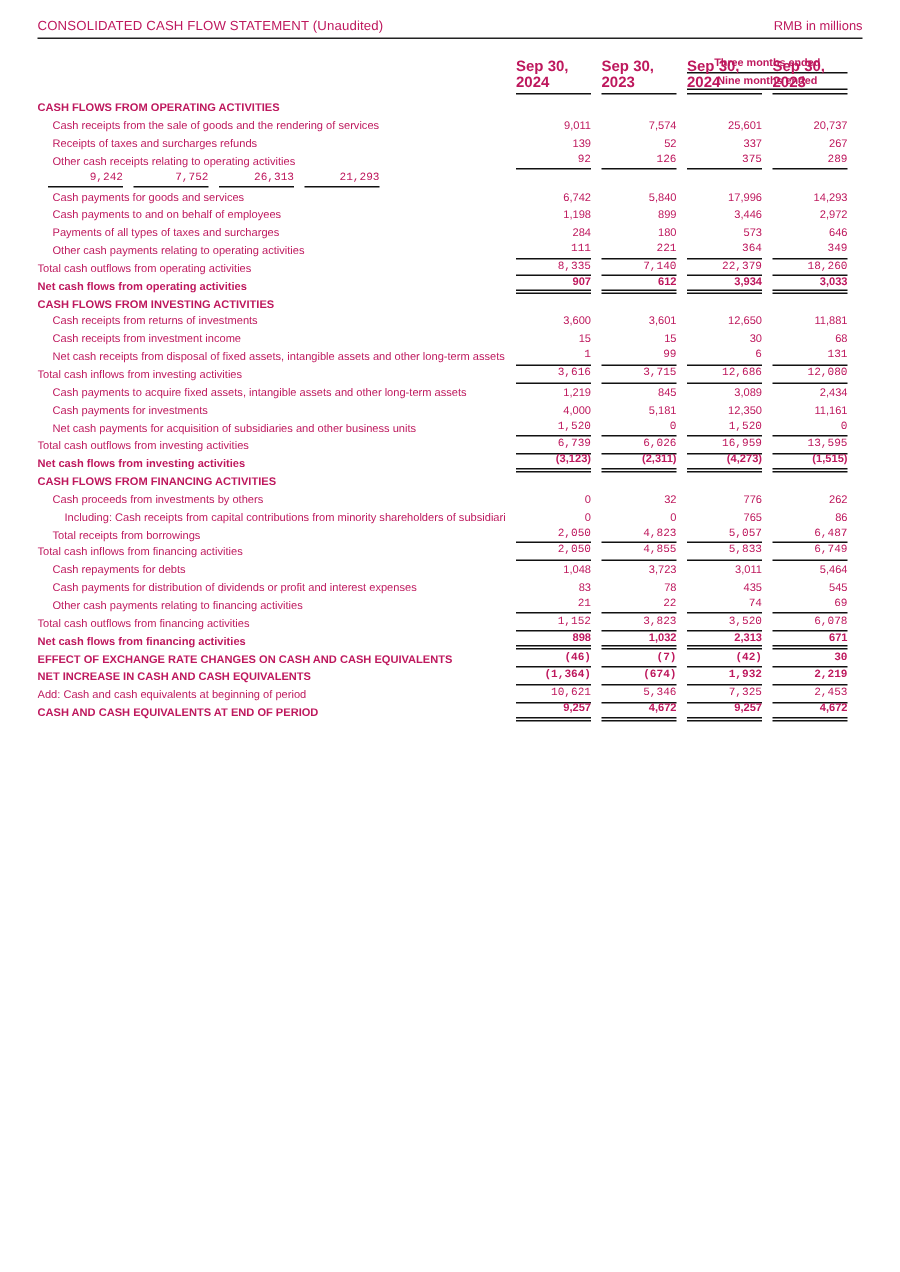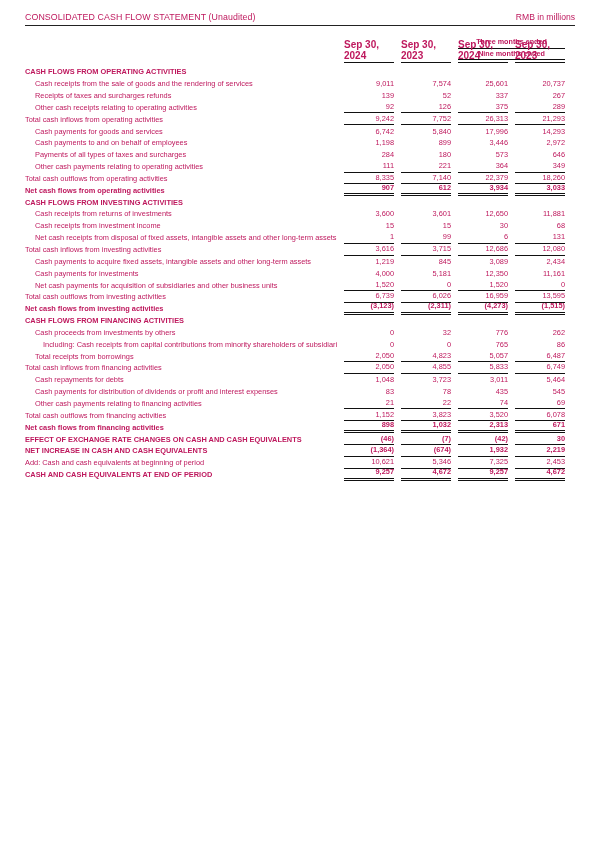--- a/index.html
+++ b/index.html
@@ -53,21 +53,21 @@
   }
   .row .val{
     width:50px;margin-left:7px;
     display:flex;align-items:flex-end;justify-content:flex-end;
     padding-bottom:1.5px;box-sizing:border-box;
   }
   .row.section .label{font-weight:700;}
   .row.net .label,.row.net .val{font-weight:700;}
   .row.detail .label{padding-left:10px;}
   .row.detail2 .label{padding-left:18px;}
-  .row.rule-single .val{border-bottom:1px solid #111;}
+  .row.rule-single .val{border-bottom:1px solid #111;font-family:Liberation Mono, monospace;}
   .row.rule-double .val{border-bottom:3px double #111;}
 </style>
 </head>
 <body>
 
 <div class="page">
 
   <div class="titlebar">
     <span class="doc-title">CONSOLIDATED CASH FLOW STATEMENT (Unaudited)</span>
     <span class="unit-note">RMB in millions</span>
@@ -112,21 +112,20 @@
           <div class="val">267</div>
         </div>
         <div class="row detail rule-single">
           <div class="label">Other cash receipts relating to operating activities</div>
           <div class="val">92</div>
           <div class="val">126</div>
           <div class="val">375</div>
           <div class="val">289</div>
         </div>
         <div class="row total rule-single">
-          <div class="label">Total cash inflows from operating activities</div>
           <div class="val">9,242</div>
           <div class="val">7,752</div>
           <div class="val">26,313</div>
           <div class="val">21,293</div>
         </div>
         <div class="row detail">
           <div class="label">Cash payments for goods and services</div>
           <div class="val">6,742</div>
           <div class="val">5,840</div>
           <div class="val">17,996</div>

